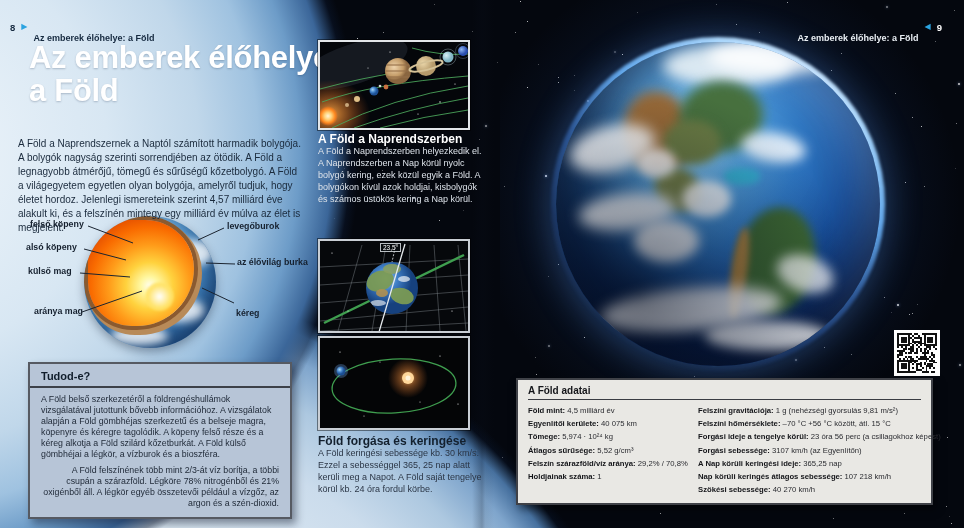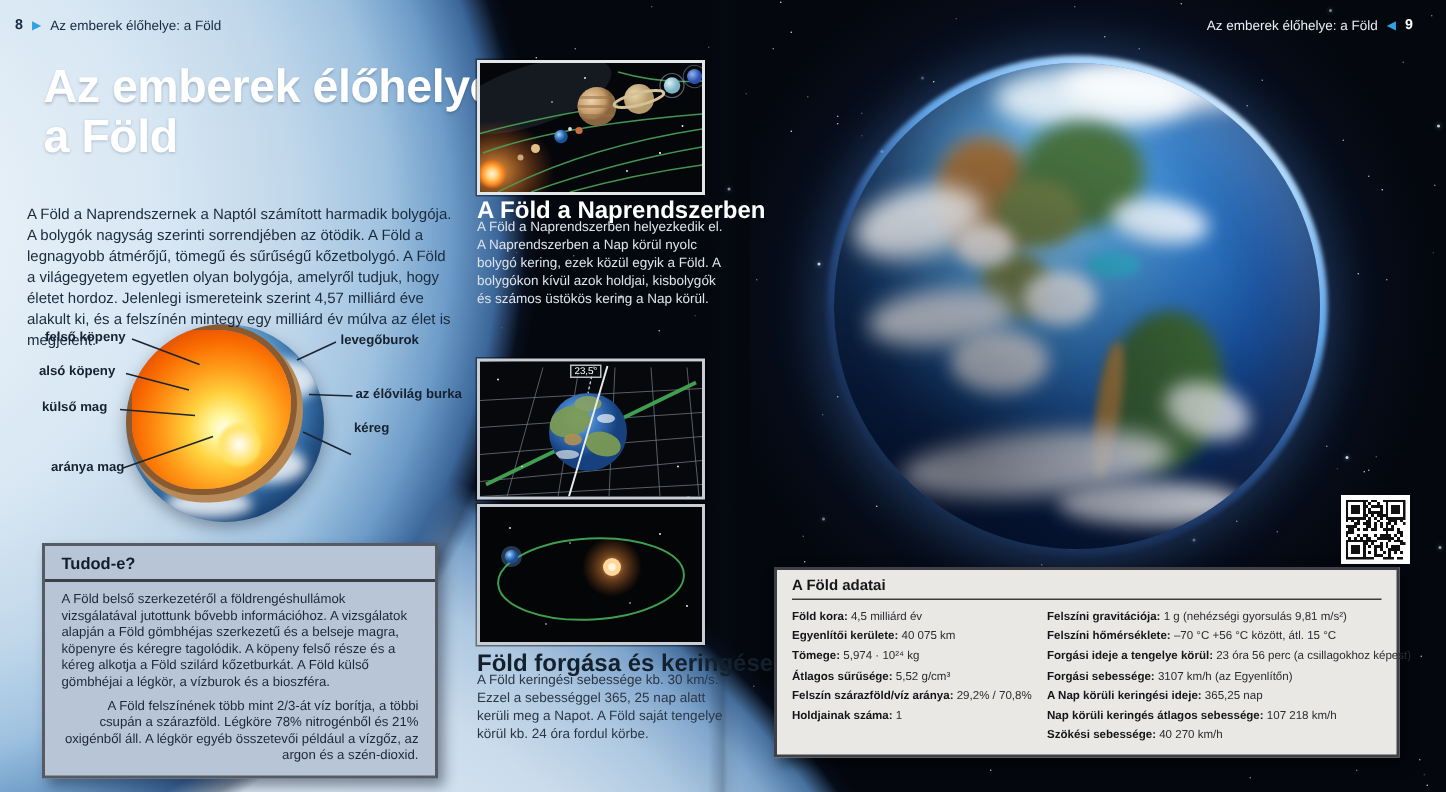--- a/index.html
+++ b/index.html
@@ -39,21 +39,21 @@
     background:radial-gradient(circle at 26% 78%, rgba(2,8,24,.55) 0%, rgba(2,8,24,.25) 35%, transparent 60%);}
 
   
   .hdr{position:absolute;top:11px;z-index:10;display:flex;align-items:center;gap:6px;font-size:9px;}
   .hdr-left{left:10px;color:#15293f;}
   .hdr-right{right:22px;color:#e9eef3;}
   .hdr .pg{font-weight:bold;font-size:9.5px;}
   .hdr-left .pg{color:#15293f;}
   .hdr-right .pg{color:#fff;}
   .hdr .arrow{color:#2ba3e0;font-size:8px;line-height:1;}
-  .hdr .rt{font-weight:normal;}
+  .hdr .rt{font-weight:bold;margin-top:22px;}
 
   
   .page-title{position:absolute;left:29px;top:42px;z-index:10;color:#fff;font-weight:bold;
     font-size:31px;line-height:1.06;letter-spacing:-.3px;text-shadow:0 1px 2px rgba(20,40,70,.25);}
   .intro{position:absolute;left:18px;top:137px;width:286px;z-index:10;
     font-size:10px;line-height:1.4;color:#1a2a3c;}
 
   
   .cut-globe{position:absolute;left:84px;top:216px;width:132px;height:132px;border-radius:50%;z-index:9;overflow:hidden;
     background:radial-gradient(circle at 35% 30%, #cfe6f4 0%, #8fc3e8 25%, #4a90cc 55%, #2a64a4 78%, #1a4478 100%);
@@ -77,21 +77,21 @@
   .know-body .p2{margin-top:6px;text-align:right;}
 
   
   .fig{position:absolute;z-index:10;overflow:hidden;}
   .fig svg{display:block;}
   .fig1{left:318px;top:40px;width:152px;height:90px;border:2px solid #e3e6e9;box-shadow:0 0 0 1px rgba(0,0,0,.45);}
   .fig2{left:318px;top:239px;width:152px;height:94px;border:2px solid #c9ced4;box-shadow:0 0 0 1px rgba(0,0,0,.45);}
   .fig3{left:318px;top:336px;width:152px;height:94px;border:2px solid #c9ced4;box-shadow:0 0 0 1px rgba(0,0,0,.45);}
   .tilt-label{position:absolute;left:380px;top:243px;z-index:11;font-size:6.5px;color:#fff;
     border:1px solid rgba(230,235,240,.8);padding:0 2px;background:rgba(10,14,18,.55);}
-  .fig-title{position:absolute;z-index:10;font-size:16px;font-weight:bold;color:#fff;white-space:nowrap;}
+  .fig-title{position:absolute;z-index:10;font-size:12px;font-weight:bold;color:#fff;white-space:nowrap;}
   .fig-text{position:absolute;z-index:10;width:164px;font-size:9px;line-height:1.33;color:#dde3ea;}
   .fig-title.dark{color:#13202e;}
   .fig-text.dark{color:#2b3646;}
 
   
   .data-box{position:absolute;left:516px;top:378px;width:417px;z-index:10;
     background:#e9e8e4;border:2px solid #3f4147;box-shadow:3px 4px 8px rgba(0,0,0,.5);}
   .data-title{padding:5px 10px 3px;font-size:10px;font-weight:bold;color:#15161a;}
   .data-rule{margin:0 10px;border-top:1.5px solid #3a3c42;}
   .data-cols{display:flex;padding:4px 8px 7px 10px;gap:8px;}
@@ -433,21 +433,21 @@
       <line x1="235" y1="64" x2="206" y2="63"></line>
       <line x1="234" y1="103" x2="202" y2="88"></line>
     </g>
   </svg>
   <span class="dlabel" style="left:30px;top:219px;">felső köpeny</span>
   <span class="dlabel" style="left:26px;top:242px;">alsó köpeny</span>
   <span class="dlabel" style="left:28px;top:266px;">külső mag</span>
   <span class="dlabel" style="left:34px;top:306px;">aránya mag</span>
   <span class="dlabel" style="left:227px;top:221px;">levegőburok</span>
   <span class="dlabel" style="left:237px;top:257px;">az élővilág burka</span>
-  <span class="dlabel" style="left:236px;top:280px;">kéreg</span>
+  <span class="dlabel" style="left:236px;top:308px;">kéreg</span>
 
   <div class="know-box">
     <div class="know-title">Tudod-e?</div>
     <div class="know-body">
       <div class="p1">A Föld belső szerkezetéről a földrengéshullámok vizsgálatával jutottunk bővebb információhoz. A vizsgálatok alapján a Föld gömbhéjas szerkezetű és a belseje magra, köpenyre és kéregre tagolódik. A köpeny felső része és a kéreg alkotja a Föld szilárd kőzetburkát. A Föld külső gömbhéjai a légkör, a vízburok és a bioszféra.</div>
       <div class="p2">A Föld felszínének több mint 2/3-át víz borítja, a többi csupán a szárazföld. Légköre 78% nitrogénből és 21% oxigénből áll. A légkör egyéb összetevői például a vízgőz, az argon és a szén-dioxid.</div>
     </div>
   </div>
 
   <div class="fig fig1">
@@ -863,21 +863,21 @@
         <rect x="18" y="20" width="1" height="1" fill="#111"></rect>
         <rect x="19" y="20" width="1" height="1" fill="#111"></rect>
       </svg>
   </div>
 
   <div class="data-box">
     <div class="data-title">A Föld adatai</div>
     <div class="data-rule"></div>
     <div class="data-cols">
       <div class="data-col-left">
-        <div class="drow"><b>Föld kora:</b><span> 4,5 milliárd év</span></div>
+        <div class="drow"><b>Föld mint:</b><span> 4,5 milliárd év</span></div>
         <div class="drow"><b>Egyenlítői kerülete:</b><span> 40 075 km</span></div>
         <div class="drow"><b>Tömege:</b><span> 5,974 · 10²⁴ kg</span></div>
         <div class="drow"><b>Átlagos sűrűsége:</b><span> 5,52 g/cm³</span></div>
         <div class="drow"><b>Felszín szárazföld/víz aránya:</b><span> 29,2% / 70,8%</span></div>
         <div class="drow"><b>Holdjainak száma:</b><span> 1</span></div>
       </div>
       <div class="data-col-right">
         <div class="drow"><b>Felszíni gravitációja:</b><span> 1 g (nehézségi gyorsulás 9,81 m/s²)</span></div>
         <div class="drow"><b>Felszíni hőmérséklete:</b><span> –70 °C +56 °C között, átl. 15 °C</span></div>
         <div class="drow"><b>Forgási ideje a tengelye körül:</b><span> 23 óra 56 perc (a csillagokhoz képest)</span></div>

